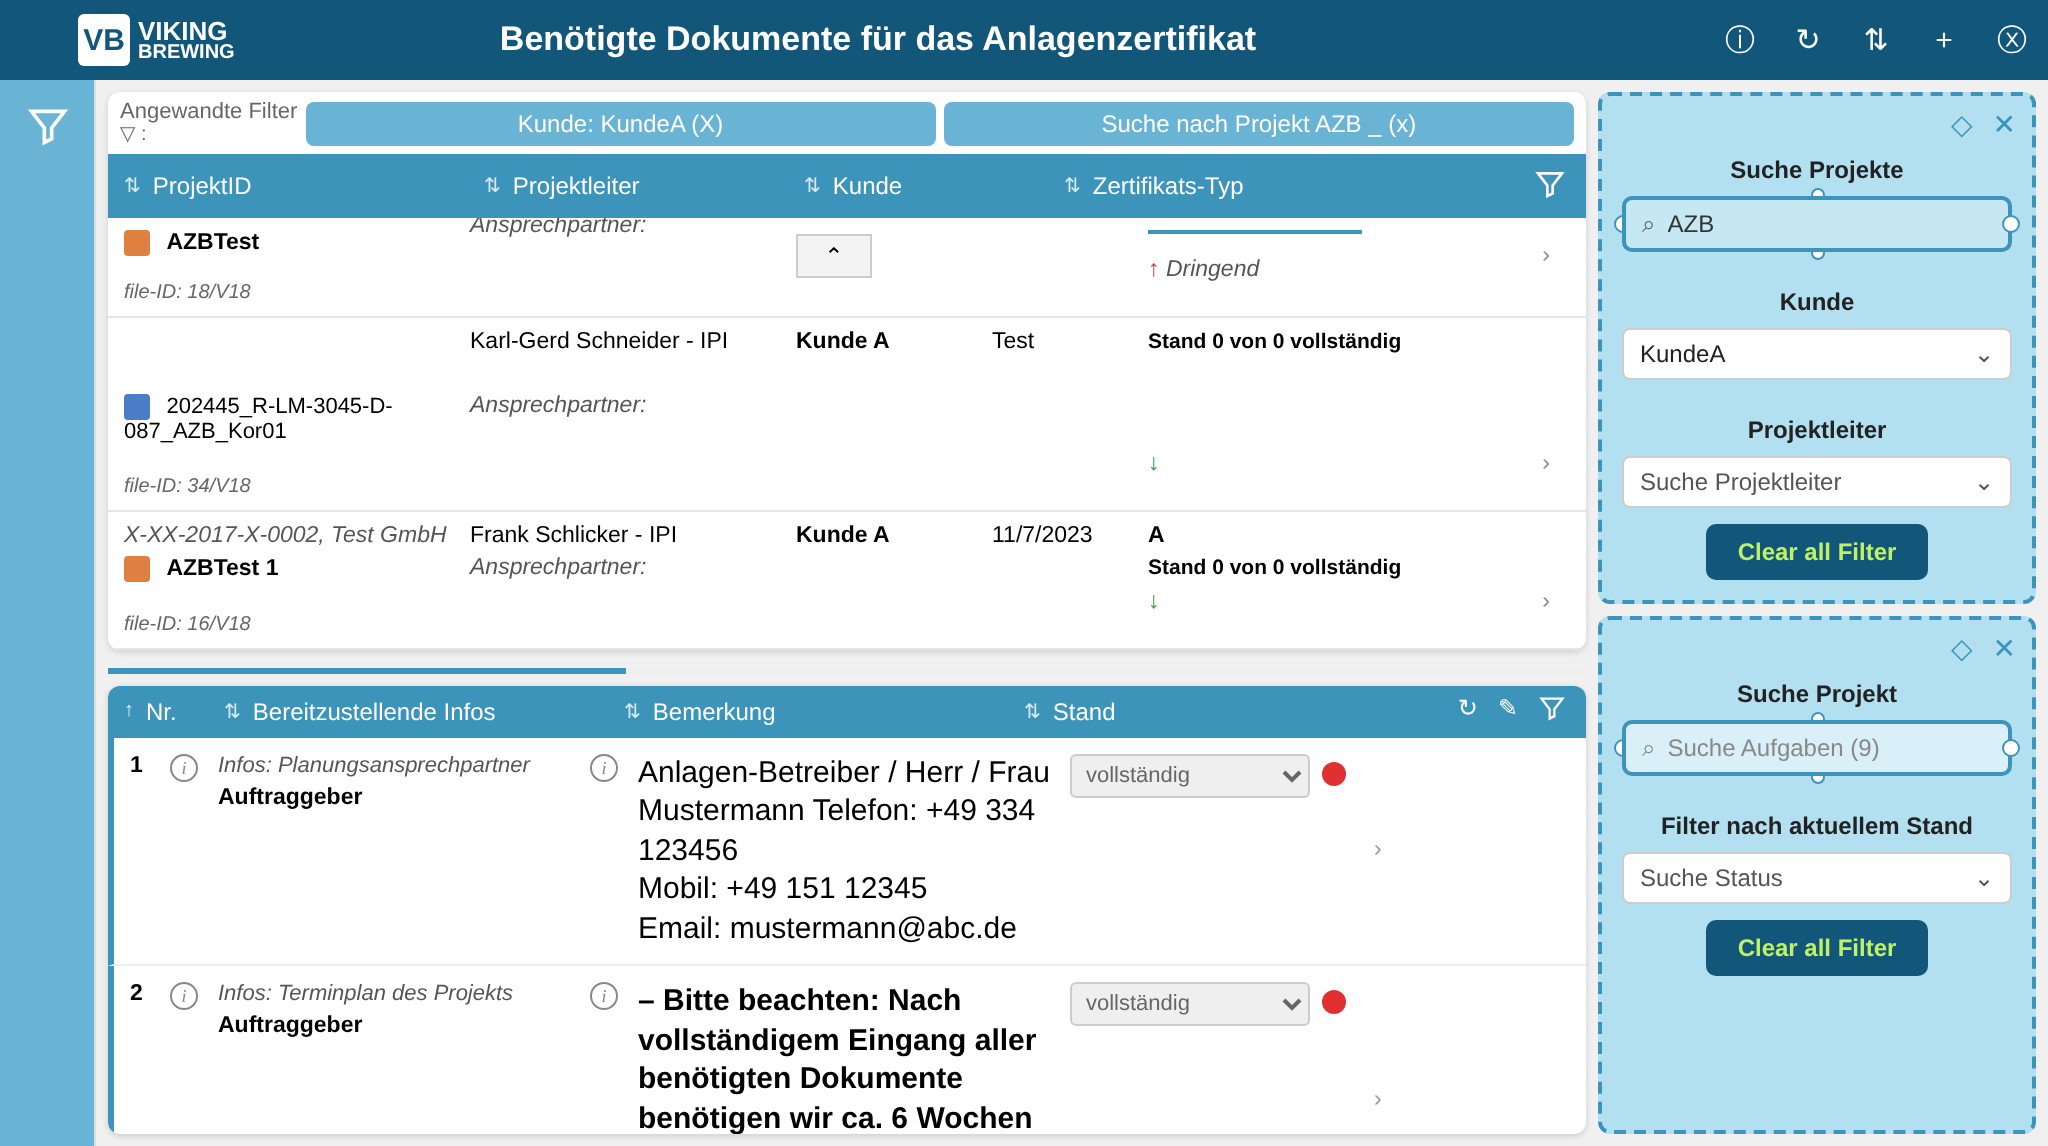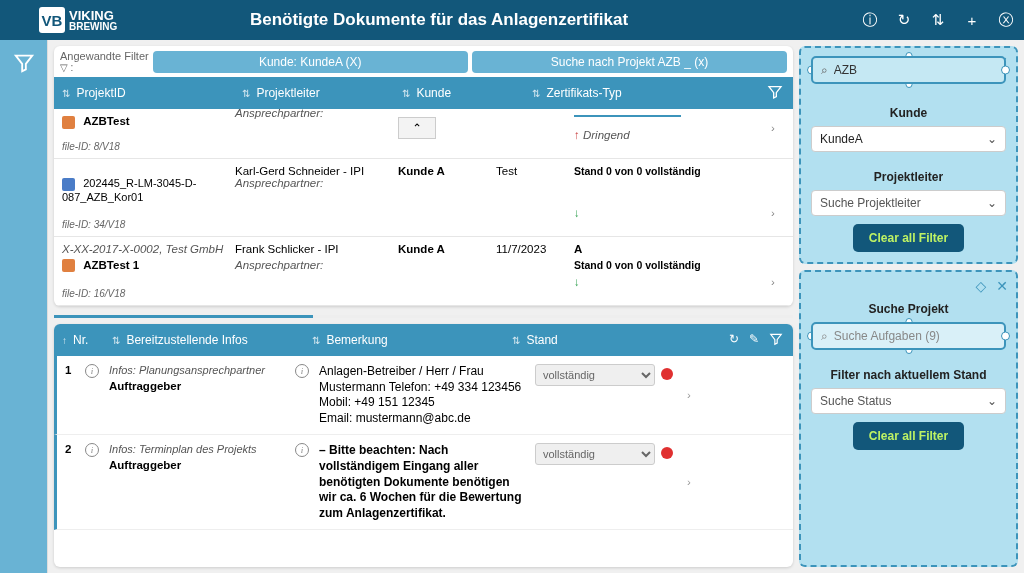--- a/index.html
+++ b/index.html
@@ -55,21 +55,21 @@
 .task-icons span { cursor: pointer; }
 
 .task-body { overflow-y: auto; }
 .task-row { display: flex; padding: 8px; border-bottom: 1px solid #eee; border-left: 3px solid #3c94bb; font-size: 11.5px; gap: 6px; }
 .task-nr { width: 14px; font-weight: 600; }
 .task-info-ic { width: 18px; color: #888; }
 .task-info { width: 180px; }
 .task-info .sub { font-style: italic; color: #555; font-size: 11px; }
 .task-info .main-t { font-weight: 600; margin-top: 4px; }
 .task-bem-ic { width: 18px; color: #888; }
-.task-bem { width: 210px; font-size: 12px; line-height: 1.3; }
+.task-bem { width: 210px; font-size: 15px; line-height: 1.3; }
 .task-stand { width: 120px; }
 .task-stand select { width: 100%; padding: 3px; border: 1px solid #ccc; border-radius: 3px; font-size: 11px; color: #666; }
 .task-dot { width: 20px; display: flex; align-items: flex-start; padding-top: 4px; }
 .dot-red { width: 12px; height: 12px; background: #e03030; border-radius: 50%; }
 .task-chev { width: 20px; display: flex; align-items: center; color: #999; cursor: pointer; }
 
 .panel { background: #b2e0f0; border: 2px dashed #3c94bb; border-radius: 6px; padding: 8px 10px; position: relative; }
 .panel-icons { position: absolute; top: 6px; right: 8px; display: flex; gap: 10px; color: #3c94bb; font-size: 14px; }
 .panel-icons span { cursor: pointer; }
 .panel h4 { text-align: center; font-size: 12px; font-weight: 700; margin: 18px 0 6px; color: #222; }
@@ -164,33 +164,33 @@
             <div class="proj-c3">
               <div class="collapse-btn">⌃</div>
             </div>
             <div class="proj-c4"></div>
             <div class="proj-c5">
               <div style="height:2px;background:#3c94bb;width:60%"></div>
               <div class="urgent" style="margin-top:12px"><span>↑</span> <span class="italic">Dringend</span></div>
             </div>
             <div class="proj-c6">›</div>
           </div>
-          <div class="small">file-ID: 8/V18</div>
+          <div class="small">file-ID: 18/V18</div>
         </div>
 
         <div class="proj-row">
           <div class="proj-top">
             <div class="proj-c1"></div>
             <div class="proj-c2">Karl-Gerd Schneider - IPI</div>
             <div class="proj-c3 bold">Kunde A</div>
             <div class="proj-c4">Test</div>
             <div class="proj-c5 status-txt">Stand 0 von 0 vollständig</div>
             <div class="proj-c6"></div>
           </div>
-          <div class="proj-top" style="margin-top:0">
+          <div class="proj-top" style="margin-top:20px">
             <div class="proj-c1">
               <span class="file-ic file-blue"></span>
               <span style="font-size:11px">202445_R-LM-3045-D-087_AZB_Kor01</span>
             </div>
             <div class="proj-c2 italic">Ansprechpartner:</div>
             <div class="proj-c3"></div>
               <div class="proj-c4"></div>
             <div class="proj-c5"></div>
             <div class="proj-c6"></div>
           </div>
@@ -309,20 +309,21 @@
       </div>
     </div>
   </div>
 
   <div class="right-panels">
     <div class="panel">
       <div class="panel-icons">
         <span>◇</span>
         <span>✕</span>
       </div>
+      <h4>Suche Projekte</h4>
       <div class="search-wrap">
         <span class="dots-handle" style="left:50%;top:-4px;transform:translateX(-50%)"></span>
         <span class="dots-handle" style="left:50%;bottom:-4px;top:auto;transform:translateX(-50%)"></span>
         <div class="search-box deep">
           <span style="color:#666">⌕</span>
           <input value="AZB" style="">
         </div>
       </div>
       <h4>Kunde</h4>
       <div class="sel">

